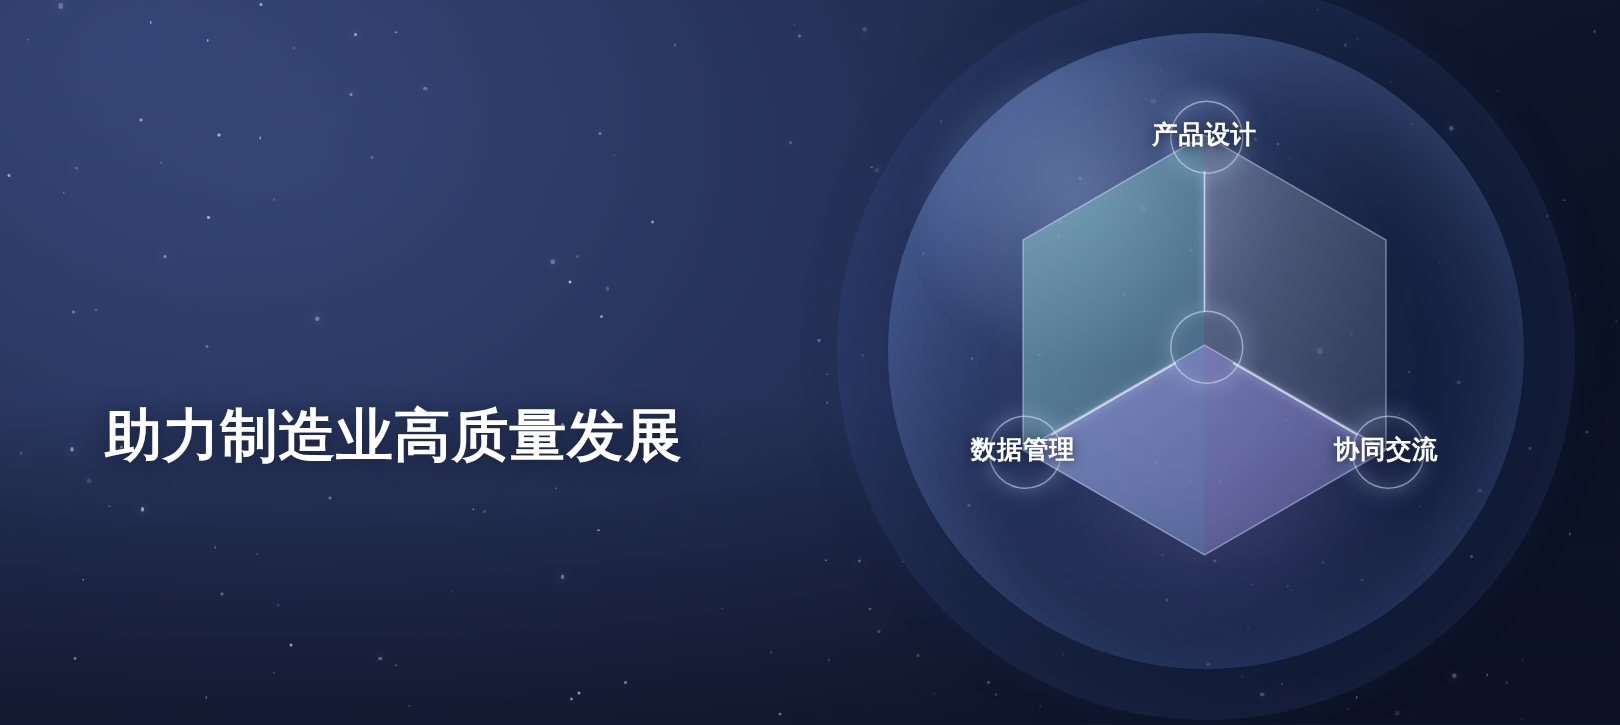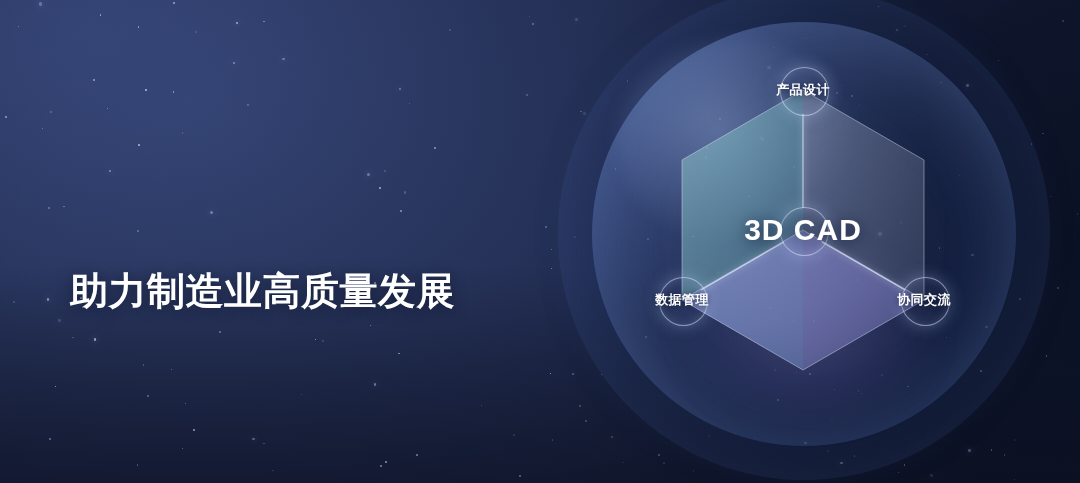--- a/index.html
+++ b/index.html
@@ -144,21 +144,21 @@
     margin-top: -23.5px;
     border-radius: 50%;
     border: 1px solid rgba(225,235,255,0.55);
     box-shadow: 0 0 16px rgba(180,205,255,0.35), inset 0 0 10px rgba(190,212,255,0.16);
     background: rgba(200,220,255,0.045);
   }
   .node-label {
     position: absolute;
     transform: translate(-50%, -50%);
     color: #ffffff;
-    font-size: 13px;
+    font-size: 17px;
     font-weight: 700;
     letter-spacing: 0.4px;
     white-space: nowrap;
     text-shadow: 0 1px 7px rgba(10,18,40,0.75);
     text-align: right;
   }
   .center-label {
     position: absolute;
     transform: translate(-50%, -50%);
     color: #ffffff;
@@ -403,16 +403,15 @@
     </svg>
 
     <div class="node" style="left:211px; top:68px;"></div>
     <div class="node" style="left:211px; top:208px;"></div>
     <div class="node" style="left:90px;  top:278px;"></div>
     <div class="node" style="left:332px; top:278px;"></div>
 
     <div class="node-label" style="left:211px; top:68px;">产品设计</div>
     <div class="node-label" style="left:90px;  top:278px;">数据管理</div>
     <div class="node-label" style="left:332px; top:278px;">协同交流</div>
-    <div class="center-label" style="left:211px; top:208px;">3D CAD</div>
   </div>
 
 </div>
 
 </body></html>

